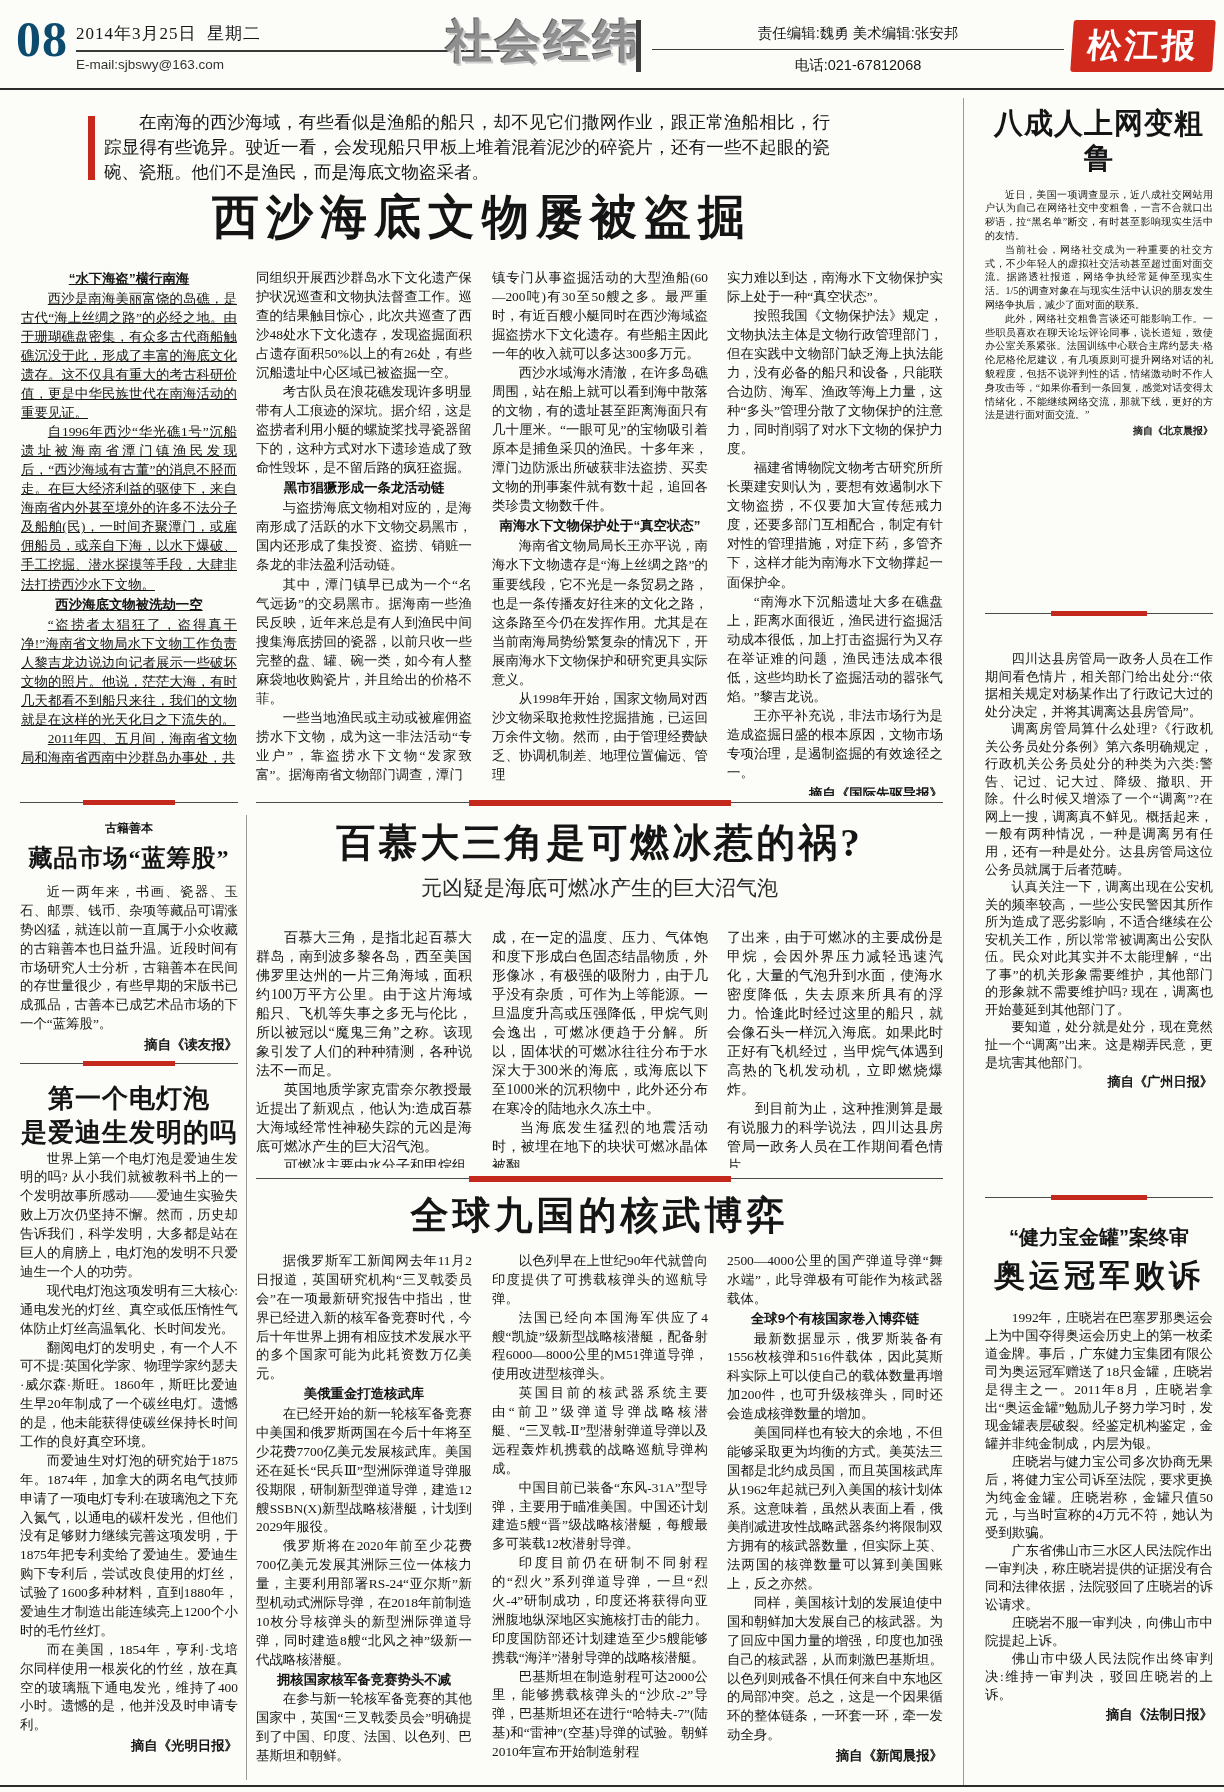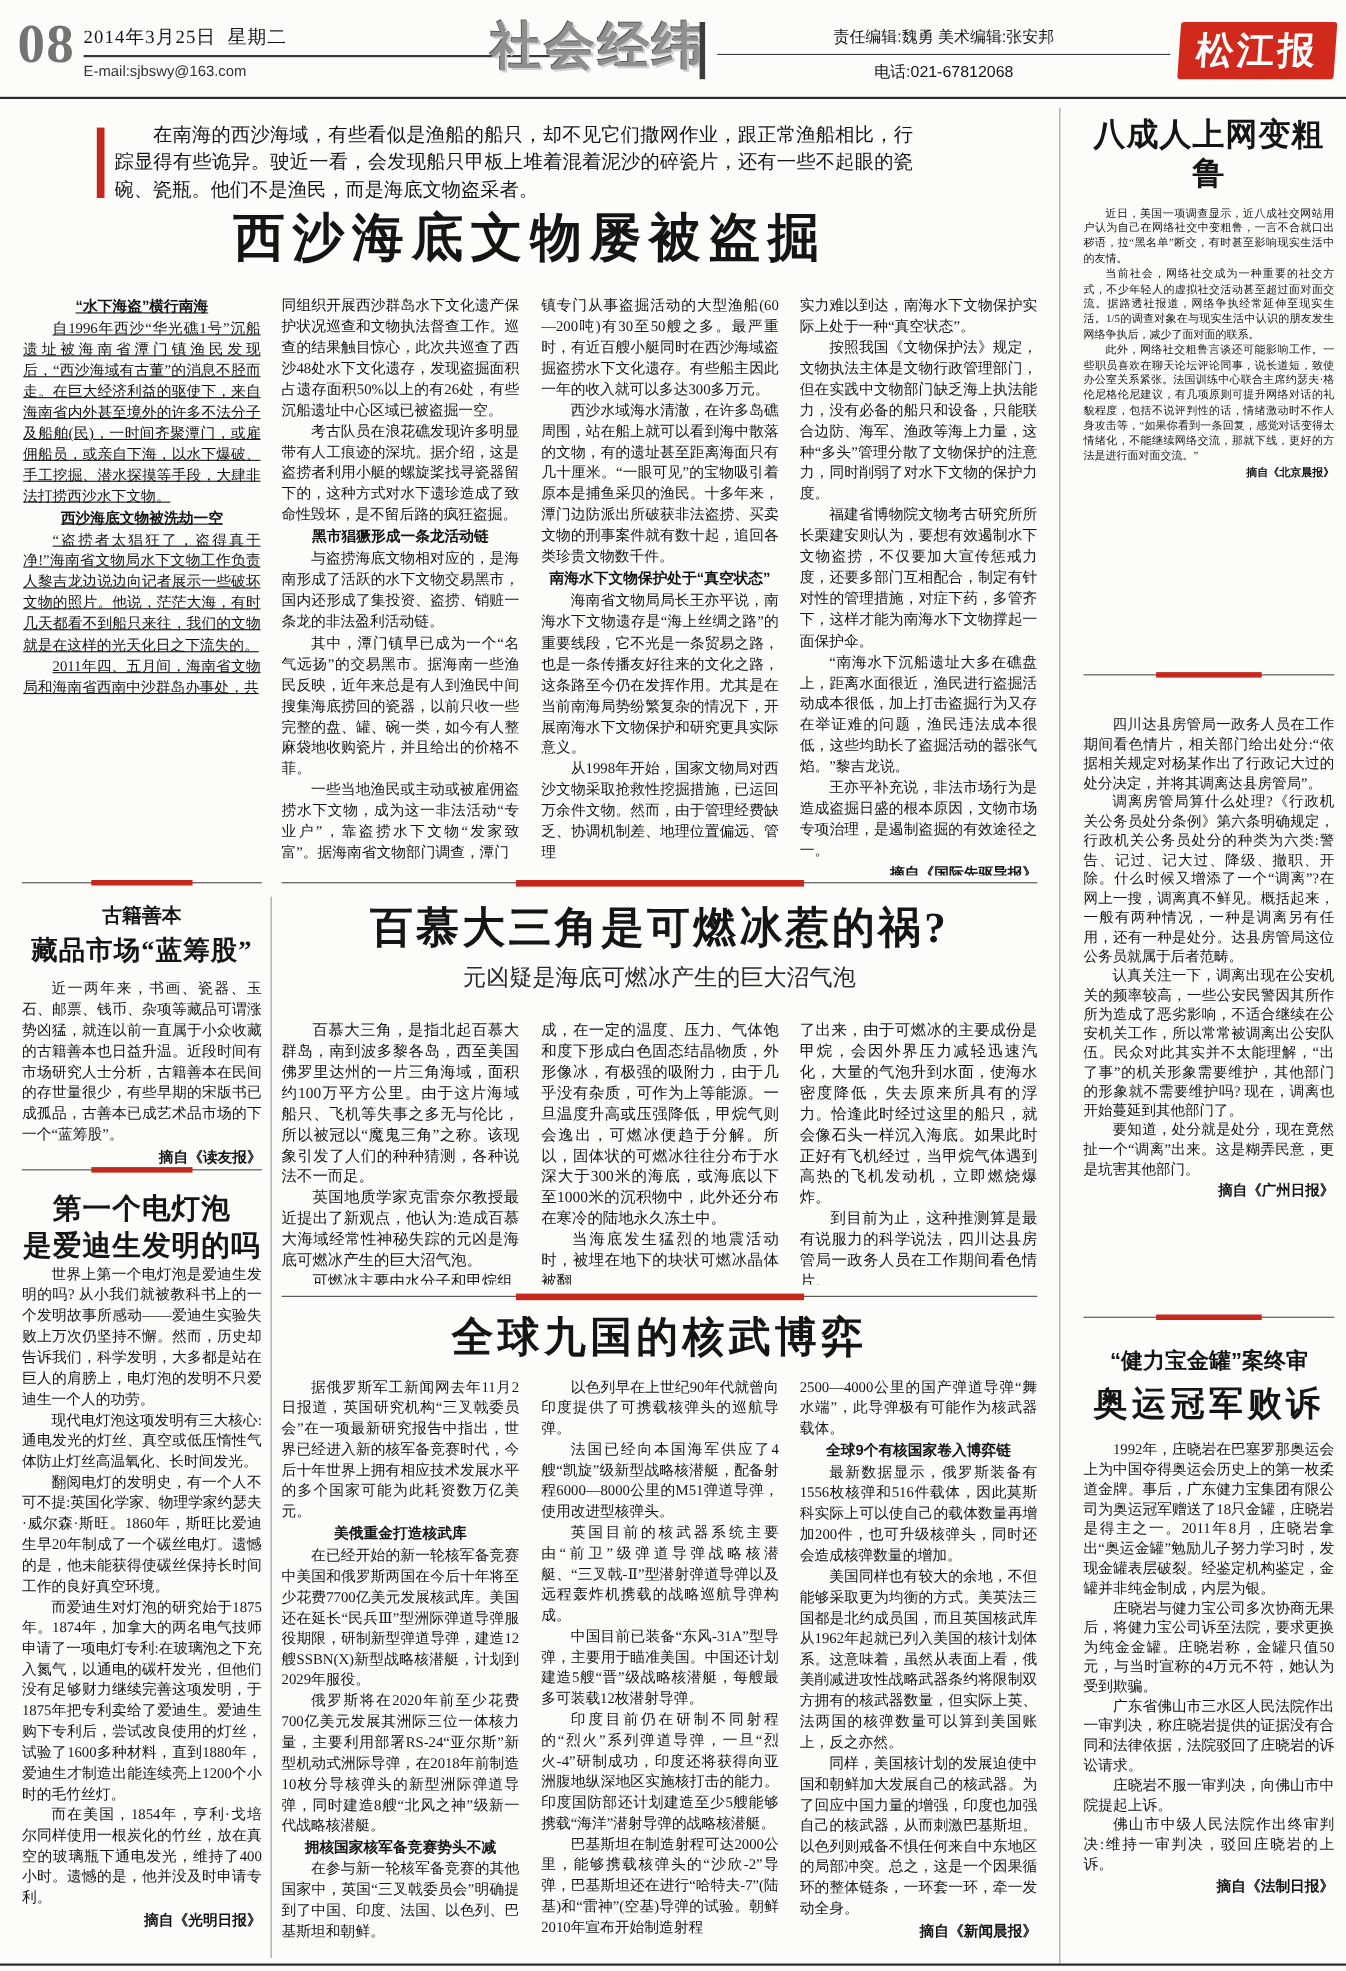--- a/index.html
+++ b/index.html
@@ -1,21 +1,21 @@
 <!DOCTYPE html>
 <html><head>
 <meta charset="utf-8">
 <style>
   html,body{margin:0;padding:0;background:#d9d8d4;}
   .page{position:relative;width:1224px;height:1792px;margin:0 auto;background:#fcfcf9;
         font-family:"Liberation Serif","DejaVu Serif",serif;color:#151515;overflow:hidden;}
   .abs{position:absolute;}
 
   
-  .pagenum{left:16px;top:14px;font-size:50px;font-weight:900;color:#737373;letter-spacing:1px;line-height:1;}
+  .pagenum{left:16px;top:14px;font-size:50px;font-weight:900;color:#0c4a6e;letter-spacing:1px;line-height:1;}
   .dategrp{left:76px;top:22px;width:452px;}
   .dateline{font-size:17px;letter-spacing:1px;padding-bottom:5px;border-bottom:2px solid #3a3a3a;}
   .emailline{font-size:13.5px;padding-top:5px;font-family:"Liberation Sans","DejaVu Sans",sans-serif;color:#333;}
   .secttitle{left:446px;top:16px;font-size:46px;font-weight:900;letter-spacing:3px;color:#8f8f8f;
              font-family:"Liberation Sans","DejaVu Sans",sans-serif;
              text-shadow:2px 2px 0 #cfcfcf,-1px -1px 0 #5a5a5a;line-height:1.1;}
   .headvbar{left:636px;top:20px;width:5px;height:52px;background:#3c3c3c;}
   .editgrp{left:652px;top:24px;width:412px;text-align:center;font-family:"Liberation Sans","DejaVu Sans",sans-serif;}
   .editline{font-size:14.5px;padding-bottom:6px;border-bottom:1.5px solid #3a3a3a;}
   .phoneline{font-size:14.5px;padding-top:6px;}
@@ -39,21 +39,21 @@
   
   .introbar{left:88px;top:116px;width:7px;height:64px;background:#c5281c;}
   .intro{left:104px;top:110px;width:726px;font-size:17.5px;line-height:1.43;text-align:justify;text-indent:2em;}
   .mainhead{left:20px;top:190px;width:924px;text-align:center;font-size:47px;font-weight:900;
             letter-spacing:7px;line-height:1.15;}
   .ncol{position:absolute;top:268px;width:216px;height:528px;overflow:hidden;font-size:13.4px;line-height:1.42;}
   #mcol1{left:21px;text-decoration:underline;}#mcol2{left:256px;}#mcol3{left:492px;}#mcol4{left:727px;}
 
   
   .leftsec{left:20px;width:218px;}
-  .kicker{text-align:center;font-weight:bold;font-size:18px;font-family:Liberation Sans, sans-serif;margin-bottom:6px;}
+  .kicker{text-align:center;font-weight:bold;font-size:12px;font-family:Liberation Sans, sans-serif;margin-bottom:6px;}
   .midhead{text-align:center;font-weight:900;font-size:24px;letter-spacing:1px;line-height:1.25;}
   .secbody{margin-top:10px;font-size:13.4px;line-height:1.41;}
   .dp-head{text-align:center;font-weight:900;font-size:26px;line-height:1.3;letter-spacing:1px;}
 
   
   .bmd-head{left:256px;top:816px;width:687px;text-align:center;font-size:39px;font-weight:900;letter-spacing:3px;}
   .bmd-sub{left:256px;top:874px;width:687px;text-align:center;font-size:21px;color:#2a2a2a;
            font-family:"Liberation Sans","DejaVu Sans",sans-serif;}
   .bcol{position:absolute;top:928px;width:216px;height:240px;overflow:hidden;font-size:14px;line-height:1.36;}
   #bcol1{left:256px;}#bcol2{left:492px;}#bcol3{left:727px;}
@@ -90,20 +90,21 @@
   <div class="abs headrule"></div>
 
   <div class="abs vrule" style="left:963px;top:98px;height:1687px;"></div>
   <div class="abs vrule" style="left:246px;top:815px;height:965px;"></div>
 
   <div class="abs introbar"></div>
   <div class="abs intro">在南海的西沙海域，有些看似是渔船的船只，却不见它们撒网作业，跟正常渔船相比，行踪显得有些诡异。驶近一看，会发现船只甲板上堆着混着泥沙的碎瓷片，还有一些不起眼的瓷碗、瓷瓶。他们不是渔民，而是海底文物盗采者。</div>
   <div class="abs mainhead">西沙海底文物屡被盗掘</div>
   <div class="ncol" id="mcol1">
       <div class="sub">“水下海盗”横行南海</div>
+      <p class="para">西沙是南海美丽富饶的岛礁，是古代“海上丝绸之路”的必经之地。由于珊瑚礁盘密集，有众多古代商船触礁沉没于此，形成了丰富的海底文化遗存。这不仅具有重大的考古科研价值，更是中华民族世代在南海活动的重要见证。</p>
       <p class="para">自1996年西沙“华光礁1号”沉船遗址被海南省潭门镇渔民发现后，“西沙海域有古董”的消息不胫而走。在巨大经济利益的驱使下，来自海南省内外甚至境外的许多不法分子及船舶(民)，一时间齐聚潭门，或雇佣船员，或亲自下海，以水下爆破、手工挖掘、潜水探摸等手段，大肆非法打捞西沙水下文物。</p>
       <div class="sub">西沙海底文物被洗劫一空</div>
       <p class="para">“盗捞者太猖狂了，盗得真干净!”海南省文物局水下文物工作负责人黎吉龙边说边向记者展示一些破坏文物的照片。他说，茫茫大海，有时几天都看不到船只来往，我们的文物就是在这样的光天化日之下流失的。</p>
       <p class="para">2011年四、五月间，海南省文物局和海南省西南中沙群岛办事处，共</p>
     </div>
   <div class="ncol" id="mcol2">
       <p class="para cont">同组织开展西沙群岛水下文化遗产保护状况巡查和文物执法督查工作。巡查的结果触目惊心，此次共巡查了西沙48处水下文化遗存，发现盗掘面积占遗存面积50%以上的有26处，有些沉船遗址中心区域已被盗掘一空。</p>
       <p class="para">考古队员在浪花礁发现许多明显带有人工痕迹的深坑。据介绍，这是盗捞者利用小艇的螺旋桨找寻瓷器留下的，这种方式对水下遗珍造成了致命性毁坏，是不留后路的疯狂盗掘。</p>
       <div class="sub">黑市猖獗形成一条龙活动链</div>
       <p class="para">与盗捞海底文物相对应的，是海南形成了活跃的水下文物交易黑市，国内还形成了集投资、盗捞、销赃一条龙的非法盈利活动链。</p>

